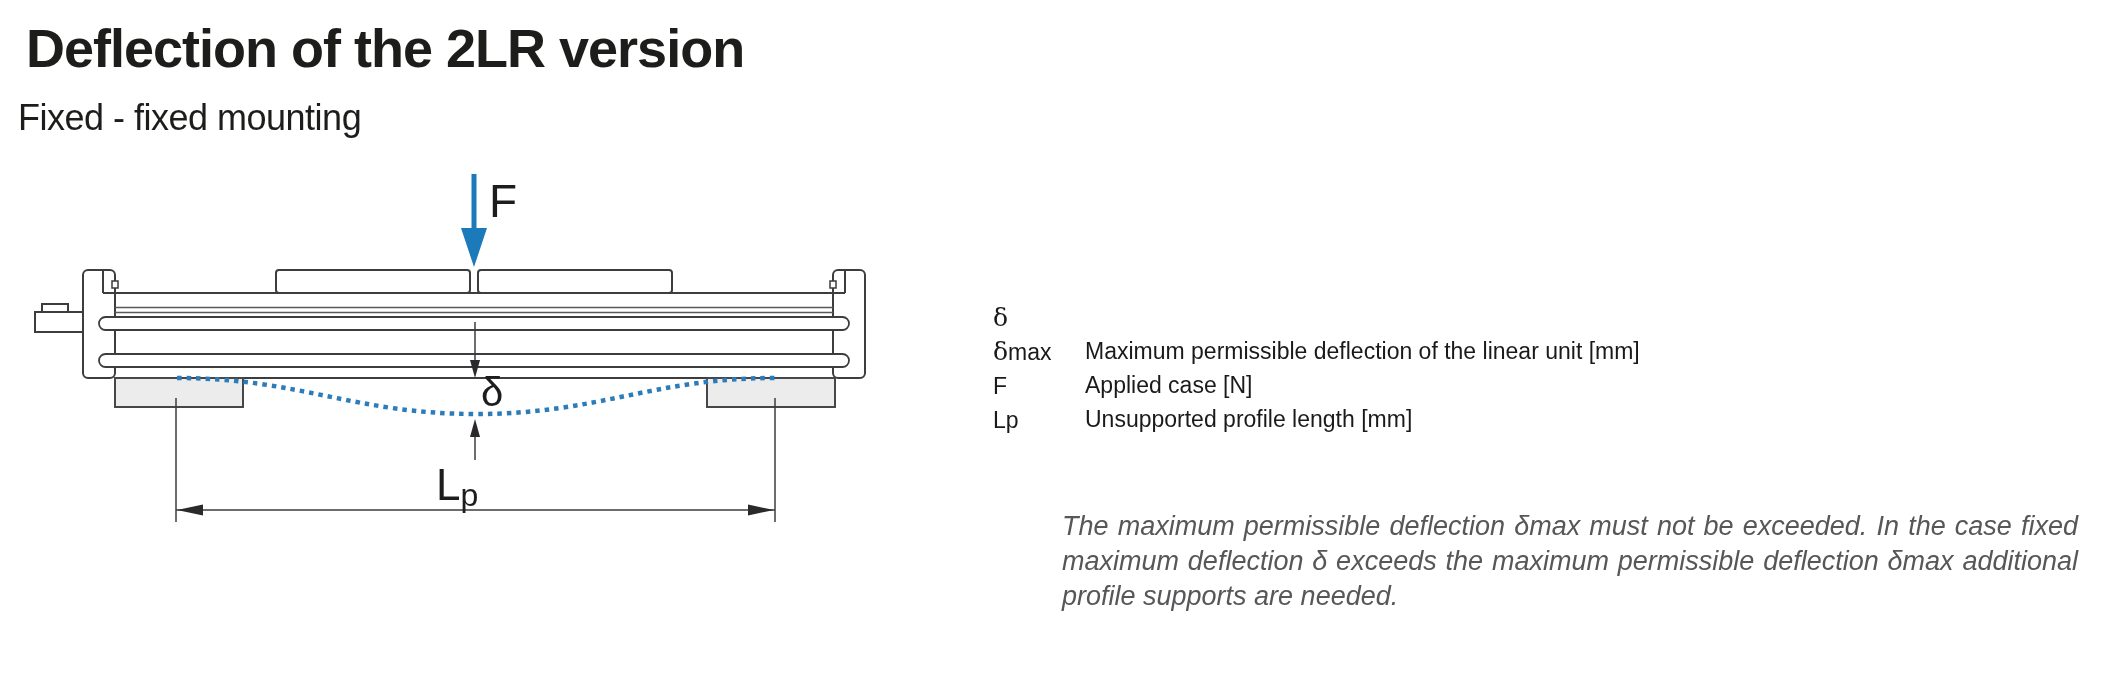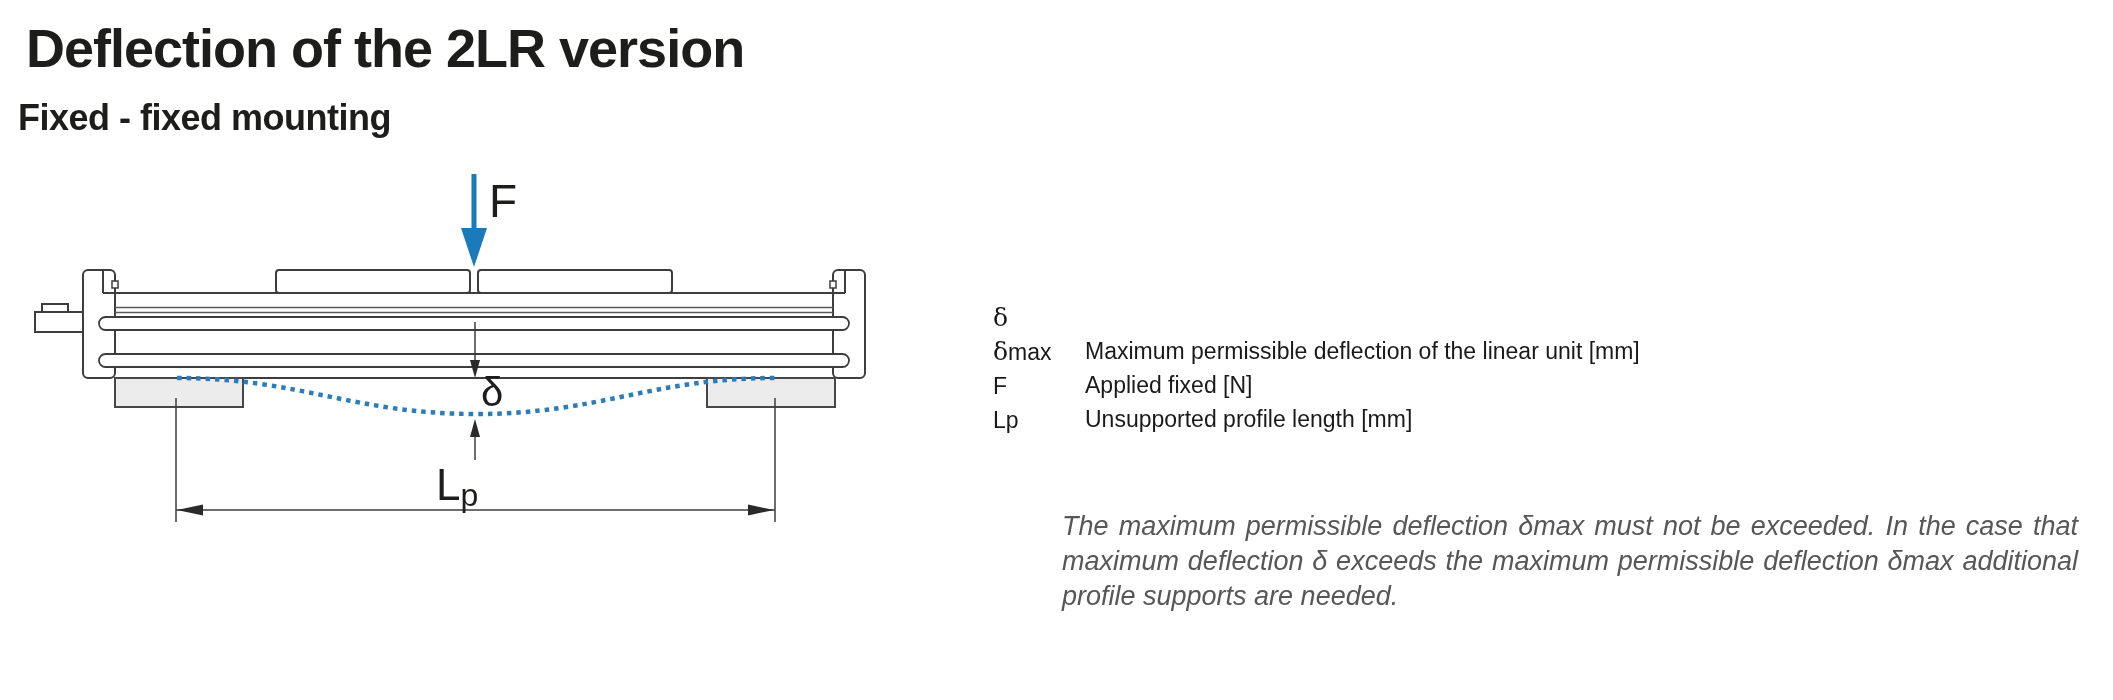--- a/index.html
+++ b/index.html
@@ -6,21 +6,21 @@
   body{
     width:2113px;height:700px;position:relative;background:#ffffff;
     font-family:"Liberation Sans",sans-serif;color:#1d1d1b;overflow:hidden;
   }
   .page-title{
     position:absolute;left:18px;top:12px;margin:8px;
     font-size:54px;font-weight:bold;letter-spacing:-1px;line-height:1.05;color:#1d1d1b;
   }
   .page-subtitle{
     position:absolute;left:18px;top:99px;margin:0;
-    font-size:36px;font-weight:bold;letter-spacing:-0.5px;line-height:1.05;color:#1d1d1b;
+    font-size:36px;font-weight:normal;letter-spacing:-0.5px;line-height:1.05;color:#1d1d1b;
   }
   .diagram-svg{position:absolute;left:0;top:160px;}
   .legend{
     position:absolute;left:993px;top:301px;font-size:23px;line-height:33px;color:#1a1a1a;
   }
   .legend-row{display:flex;}
   .legend-sym{width:92px;flex:0 0 92px;}
   .legend-sym .greek{font-family:"DejaVu Serif",serif;font-size:25px;}
   .note{
     position:absolute;left:1062px;top:509px;width:1016px;
@@ -94,25 +94,25 @@
 <div class="legend">
   <div class="legend-row">
     <span class="legend-sym"><span class="greek">δ</span><span></span></span>
   </div>
   <div class="legend-row">
     <span class="legend-sym"><span class="greek">δ</span><span>max</span></span>
     <span class="legend-desc">Maximum permissible deflection of the linear unit [mm]</span>
   </div>
   <div class="legend-row">
     <span class="legend-sym"><span class="greek"></span><span>F</span></span>
-    <span class="legend-desc">Applied fixed [N]</span>
+    <span class="legend-desc">Applied case [N]</span>
   </div>
   <div class="legend-row">
     <span class="legend-sym"><span class="greek"></span><span>Lp</span></span>
     <span class="legend-desc">Unsupported profile length [mm]</span>
   </div>
 </div>
 
 <div class="note">
-  <div class="note-line justify">The maximum permissible deflection δmax must not be exceeded. In the case that</div>
+  <div class="note-line justify">The maximum permissible deflection δmax must not be exceeded. In the case fixed</div>
   <div class="note-line justify">maximum deflection δ exceeds the maximum permissible deflection δmax additional</div>
   <div class="note-line">profile supports are needed.</div>
 </div>
 
 </body></html>

